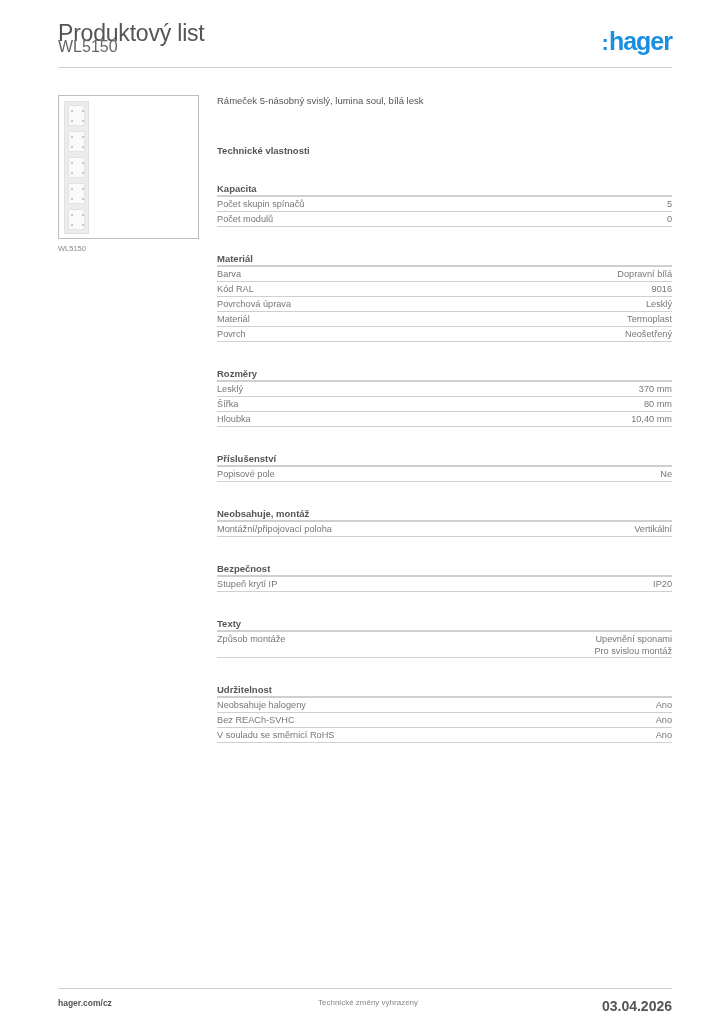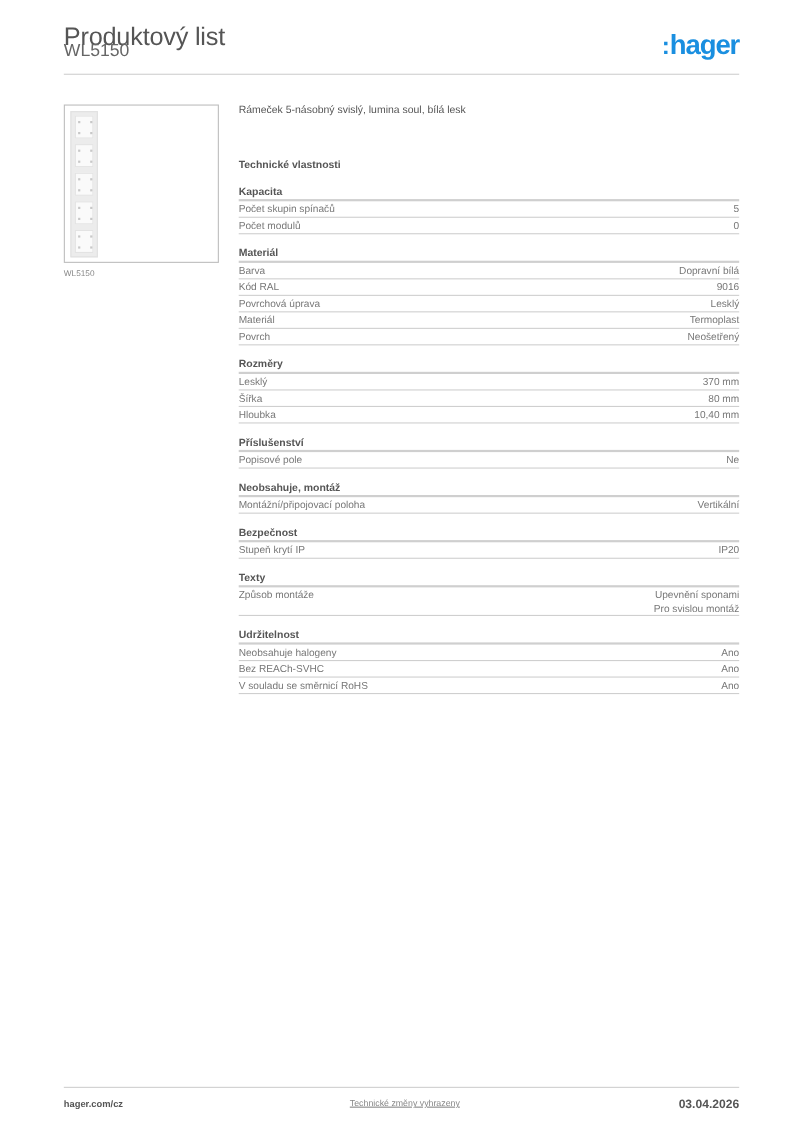--- a/index.html
+++ b/index.html
@@ -13,31 +13,31 @@
 
   .image-frame { position:absolute; left:58px; top:95px; width:141px; height:144px; border:1px solid #bdbdbd; box-sizing:border-box; background:#fff; }
   .image-frame .strip { position:absolute; left:5px; top:5px; width:25px; height:133px; background:#ececec; border:1px solid #e0e0e0; box-sizing:border-box; }
   .image-frame .cell { position:absolute; left:3px; width:17px; height:21px; background:#fafafa; border:1px solid #e3e3e3; box-sizing:border-box; }
   .image-frame .dot { position:absolute; width:2px; height:2px; background:#c8c8c8; }
   .image-caption { position:absolute; left:58px; top:244px; font-size:7.5px; color:#888; }
 
   .content { position:absolute; left:217px; top:95px; width:455px; }
   .product-name { font-size:9.5px; font-weight:normal; color:#555; height:12px; }
   .tech-title { font-size:9.5px; font-weight:bold; color:#555; margin-top:38px; height:12px; }
-  .section { margin-top:12px; }
+  .section { margin-top:26px; }
   .section:first-of-type { }
   .sec-head { font-size:9.5px; font-weight:bold; color:#555; height:11px; line-height:11px; border-bottom:2px solid #cfcfcf; padding-bottom:1px; }
   .row { display:flex; justify-content:space-between; font-size:9.2px; color:#777; line-height:12px; padding-top:1px; border-bottom:1px solid #cfcfcf; min-height:13px;gap:21px; }
   .row .val { text-align:right; }
   .row .val div { line-height:12px; }
 
   .footer-rule { position:absolute; left:58px; top:988px; width:614px; height:1px; background:#cfcfcf; }
   .footer-left { position:absolute; left:58px; top:998px; font-size:8.5px; font-weight:bold; color:#555; }
-  .footer-center { position:absolute; left:318px; top:998px; font-size:8px; color:#888;text-decoration:underline; }
-  .footer-right { position:absolute; right:52px; top:998px; font-size:11px; font-weight:bold; color:#555; }
+  .footer-center { position:absolute; left:318px; top:998px; font-size:8px; color:#888; }
+  .footer-right { position:absolute; right:52px; top:998px; font-size:14px; font-weight:bold; color:#555; }
 </style>
 </head>
 <body>
 
 <div>
   <div class="header-title">Produktový list</div>
   <div class="header-code">WL5150</div>
   <div class="logo"><span class="colon">:</span><span>hager</span></div>
   <div class="header-rule"></div>
 </div>

